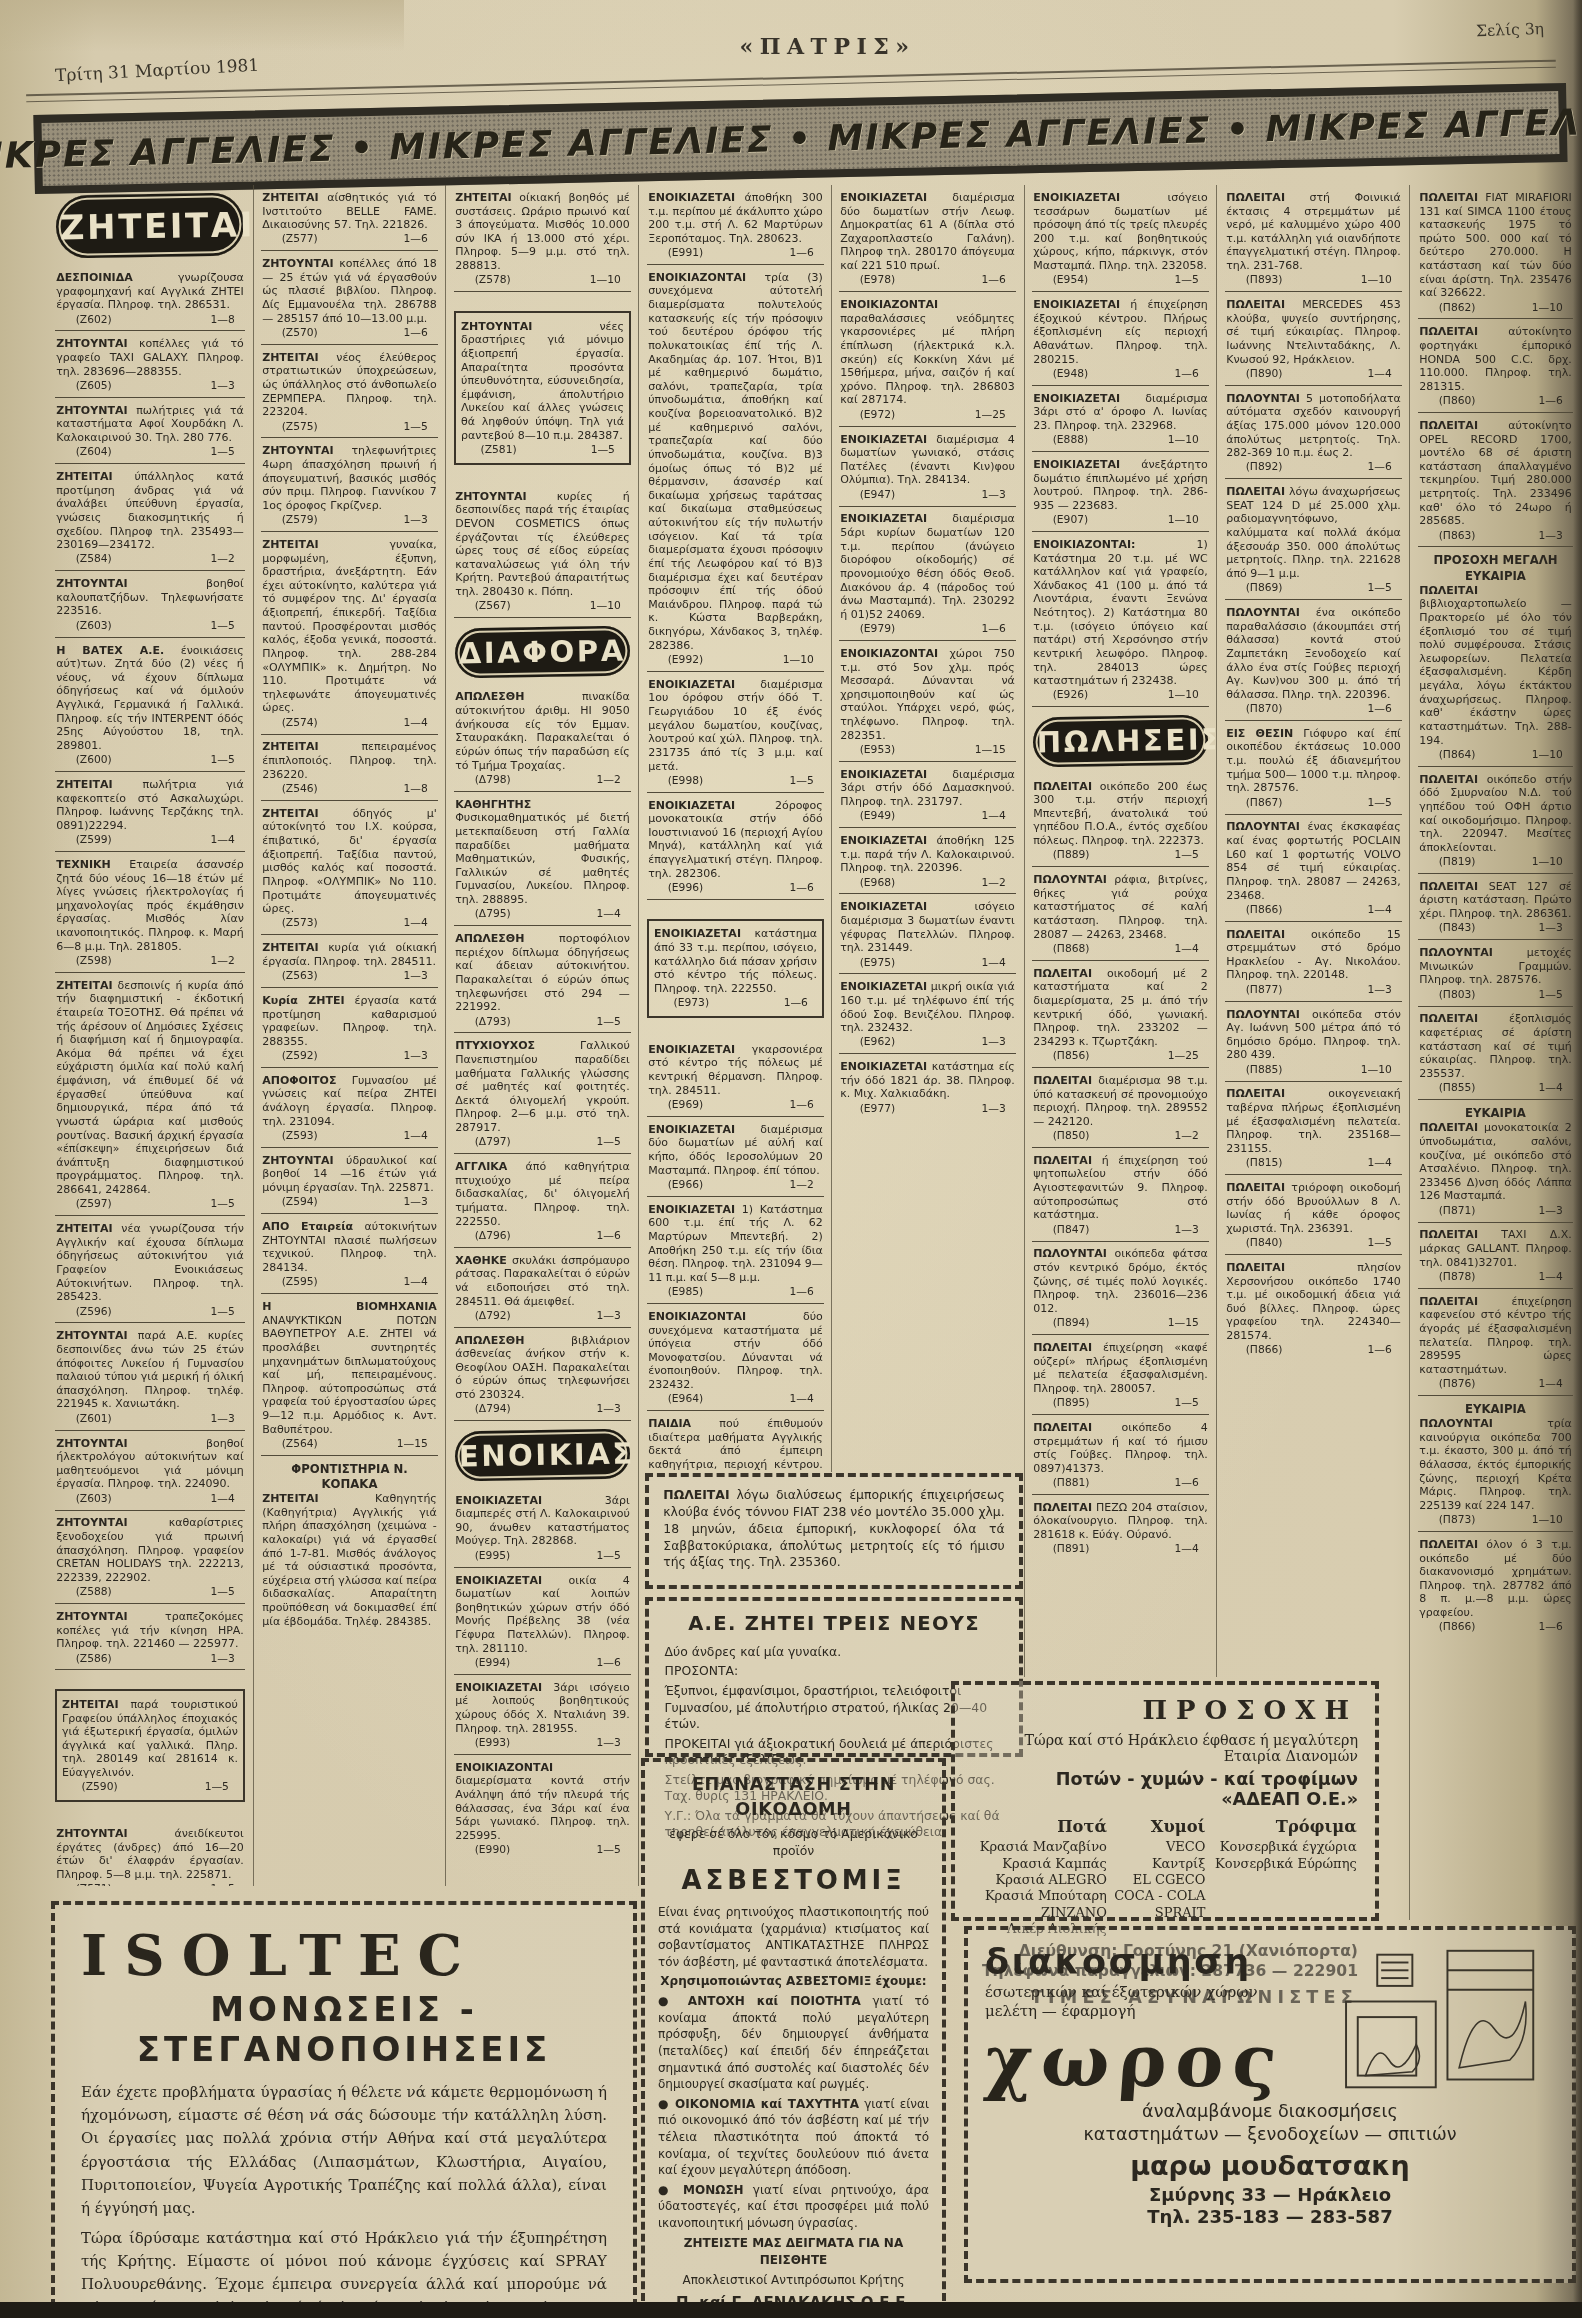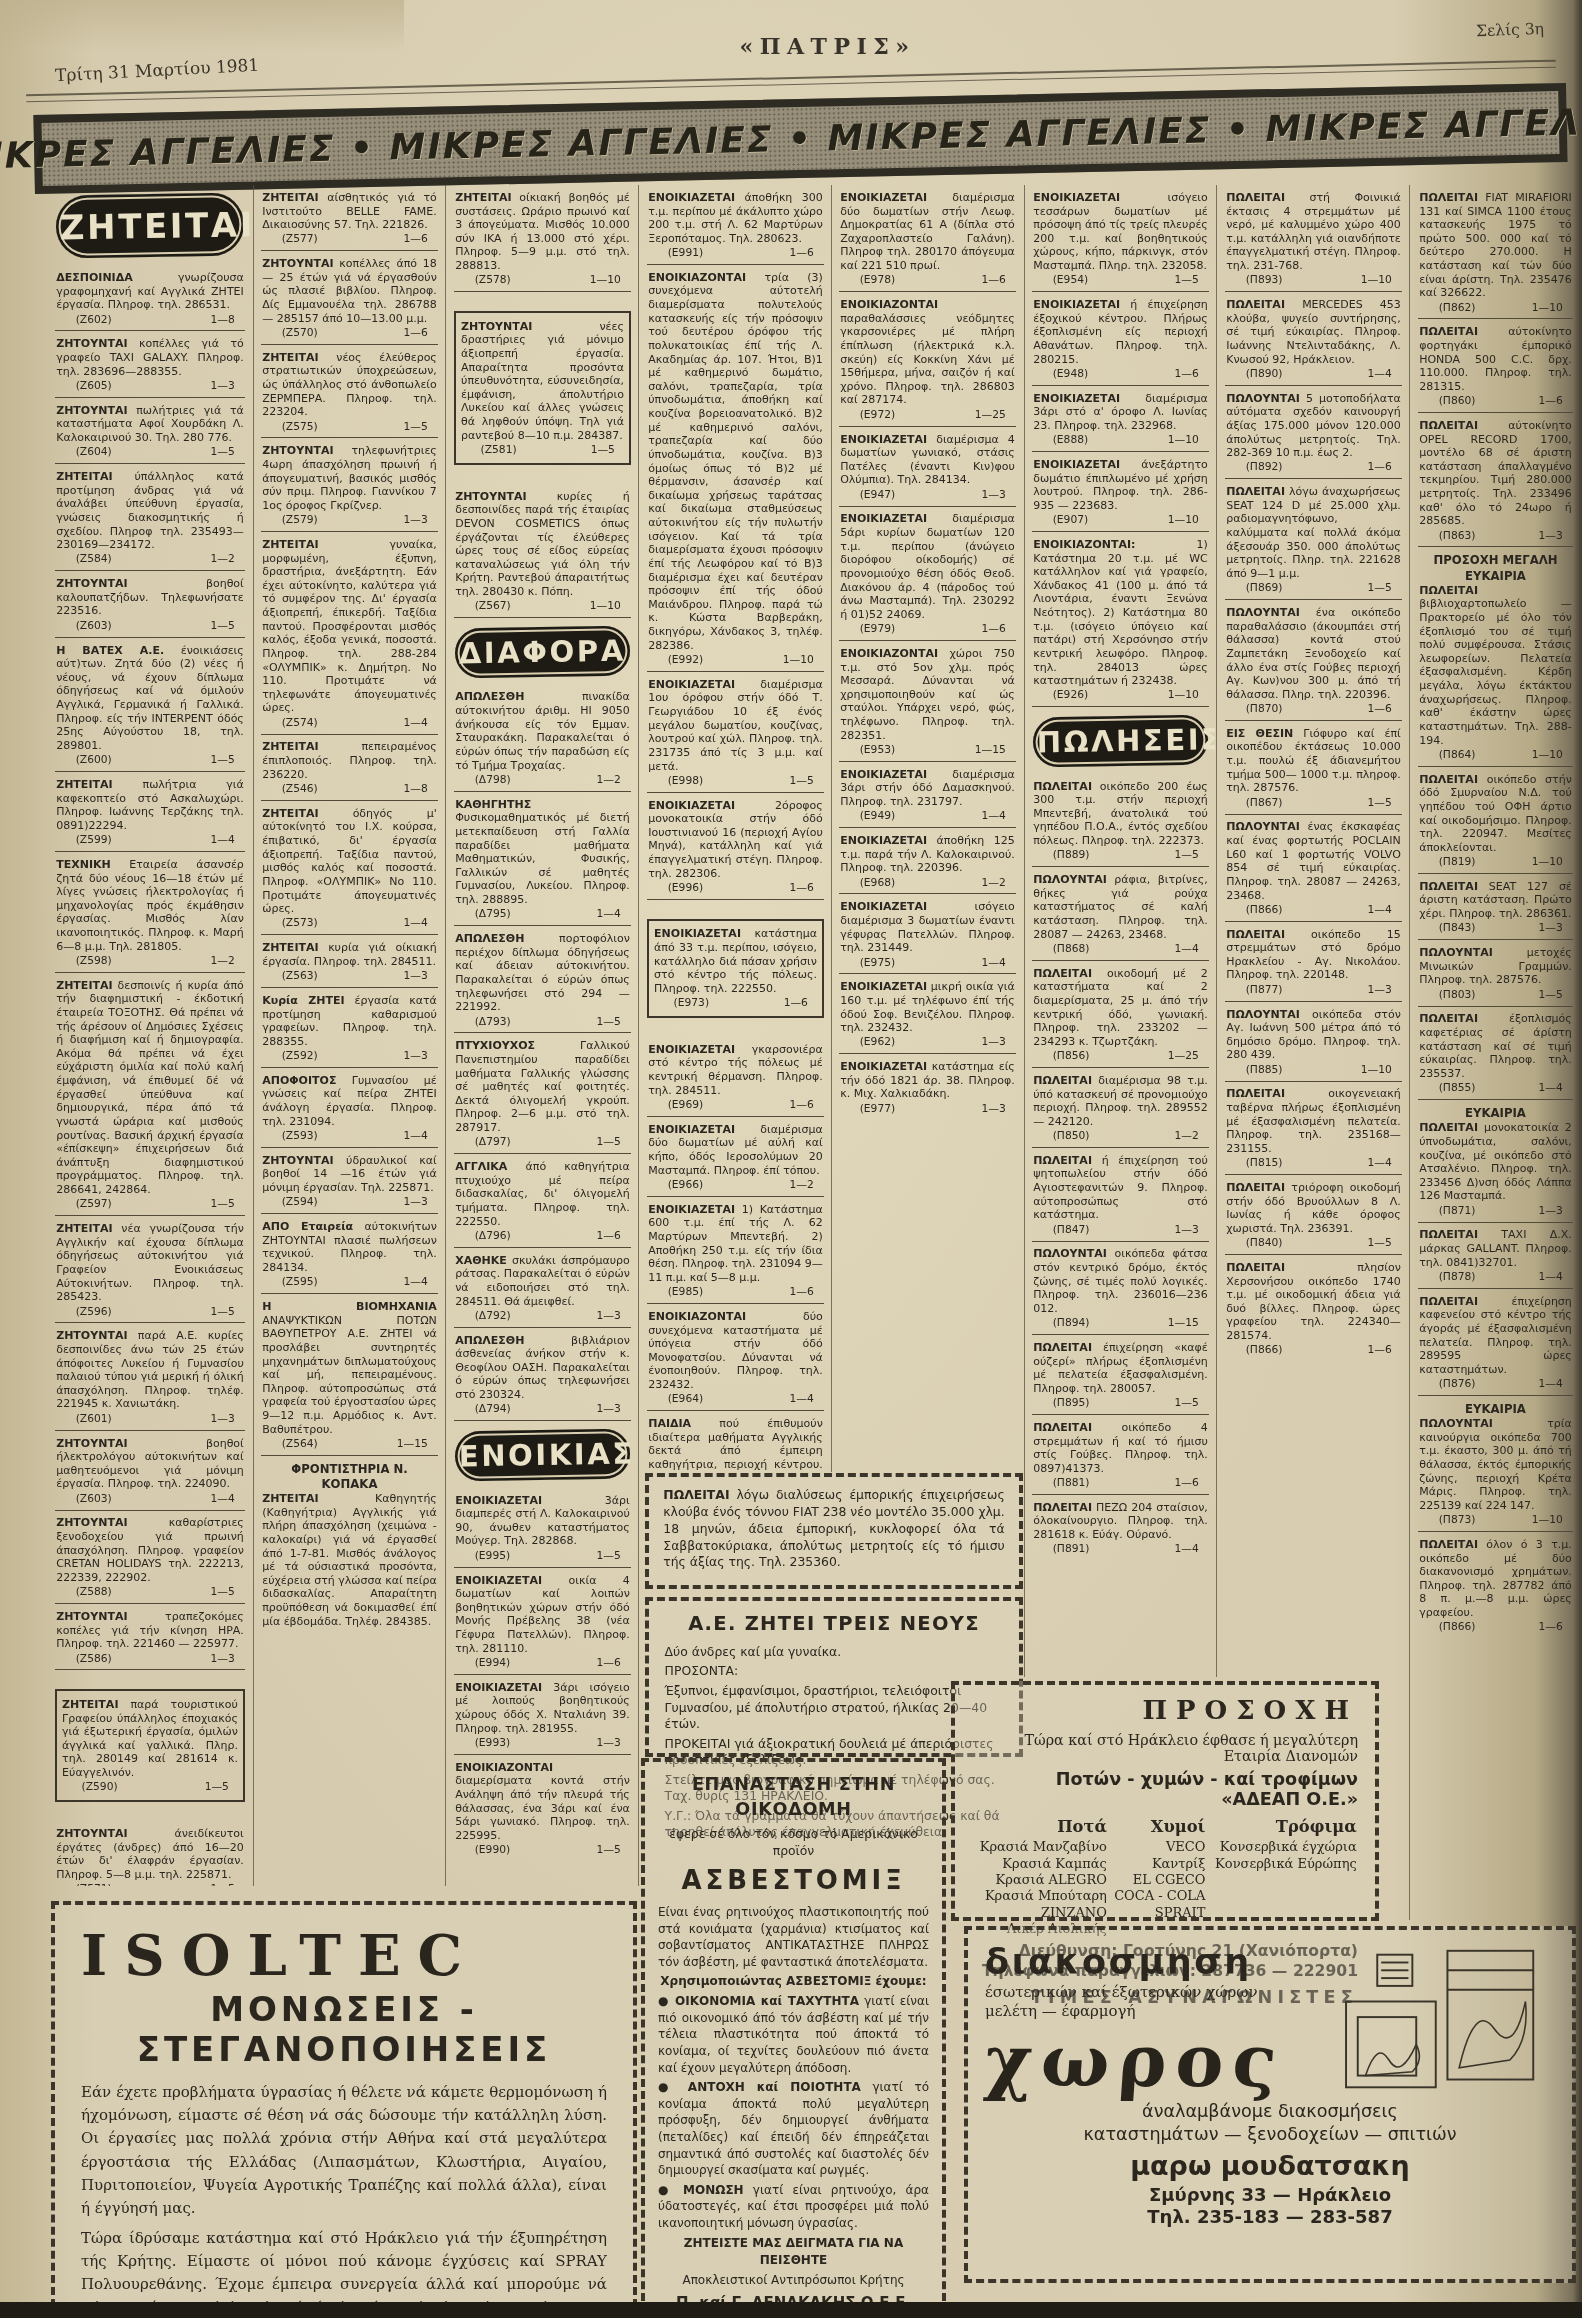--- a/index.html
+++ b/index.html
@@ -611,22 +611,22 @@
     <div class="timi">ΤΙΜΕΣ ΑΣΥΝΑΓΩΝΙΣΤΕΣ</div>
   </div>
 
   <div class="bigbox wavy asv" style="left:641px;top:1758px;width:305px;height:555px;overflow:hidden;">
     <h2>ΕΠΑΝΑΣΤΑΣΗ ΣΤΗΝ ΟΙΚΟΔΟΜΗ</h2>
     <div class="sub">έφερε σέ όλο τόν κόσμο τό Αμερικάνικο προϊόν</div>
     <div class="brand">ΑΣΒΕΣΤΟΜΙΞ</div>
     <p>Είναι ένας ρητινούχος πλαστικοποιητής πού στά κονιάματα (χαρμάνια) κτισίματος καί σοβαντίσματος ΑΝΤΙΚΑΤΑΣΤΗΣΕ ΠΛΗΡΩΣ τόν άσβέστη, μέ φανταστικά άποτελέσματα.</p>
     <p class="blead">Χρησιμοποιώντας ΑΣΒΕΣΤΟΜΙΞ έχουμε:</p>
     <div id="asv-bullets">
+        <p class="bullet">● <b>ΑΝΤΟΧΗ καί ΠΟΙΟΤΗΤΑ</b> γιατί τό κονίαμα άποκτά πολύ μεγαλύτερη πρόσφυξη, δέν δημιουργεί άνθήματα (πεταλίδες) καί έπειδή δέν έπηρεάζεται σημαντικά άπό συστολές καί διαστολές δέν δημιουργεί σκασίματα καί ρωγμές.</p>
         <p class="bullet">● <b>ΟΙΚΟΝΟΜΙΑ καί ΤΑΧΥΤΗΤΑ</b> γιατί είναι πιό οικονομικό άπό τόν άσβέστη καί μέ τήν τέλεια πλαστικότητα πού άποκτά τό κονίαμα, οί τεχνίτες δουλεύουν πιό άνετα καί έχουν μεγαλύτερη άπόδοση.</p>
-        <p class="bullet">● <b>ΑΝΤΟΧΗ καί ΠΟΙΟΤΗΤΑ</b> γιατί τό κονίαμα άποκτά πολύ μεγαλύτερη πρόσφυξη, δέν δημιουργεί άνθήματα (πεταλίδες) καί έπειδή δέν έπηρεάζεται σημαντικά άπό συστολές καί διαστολές δέν δημιουργεί σκασίματα καί ρωγμές.</p>
         <p class="bullet">● <b>ΜΟΝΩΣΗ</b> γιατί είναι ρητινούχο, άρα ύδατοστεγές, καί έτσι προσφέρει μιά πολύ ικανοποιητική μόνωση ύγρασίας.</p>
       </div>
     <p class="ctr">ΖΗΤΕΙΣΤΕ ΜΑΣ ΔΕΙΓΜΑΤΑ ΓΙΑ ΝΑ ΠΕΙΣΘΗΤΕ</p>
     <p class="ctr small">Αποκλειστικοί Αντιπρόσωποι Κρήτης</p>
     <p class="ctr" style="font-size:15px">Π. καί Γ. ΛΕΝΑΚΑΚΗΣ Ο.Ε.Ε.</p>
 
   </div>
 
   <div class="bigbox wavy isoltec" style="left:51px;top:1901px;width:586px;height:406px;overflow:hidden;">
     <h1>ISOLTEC</h1>

